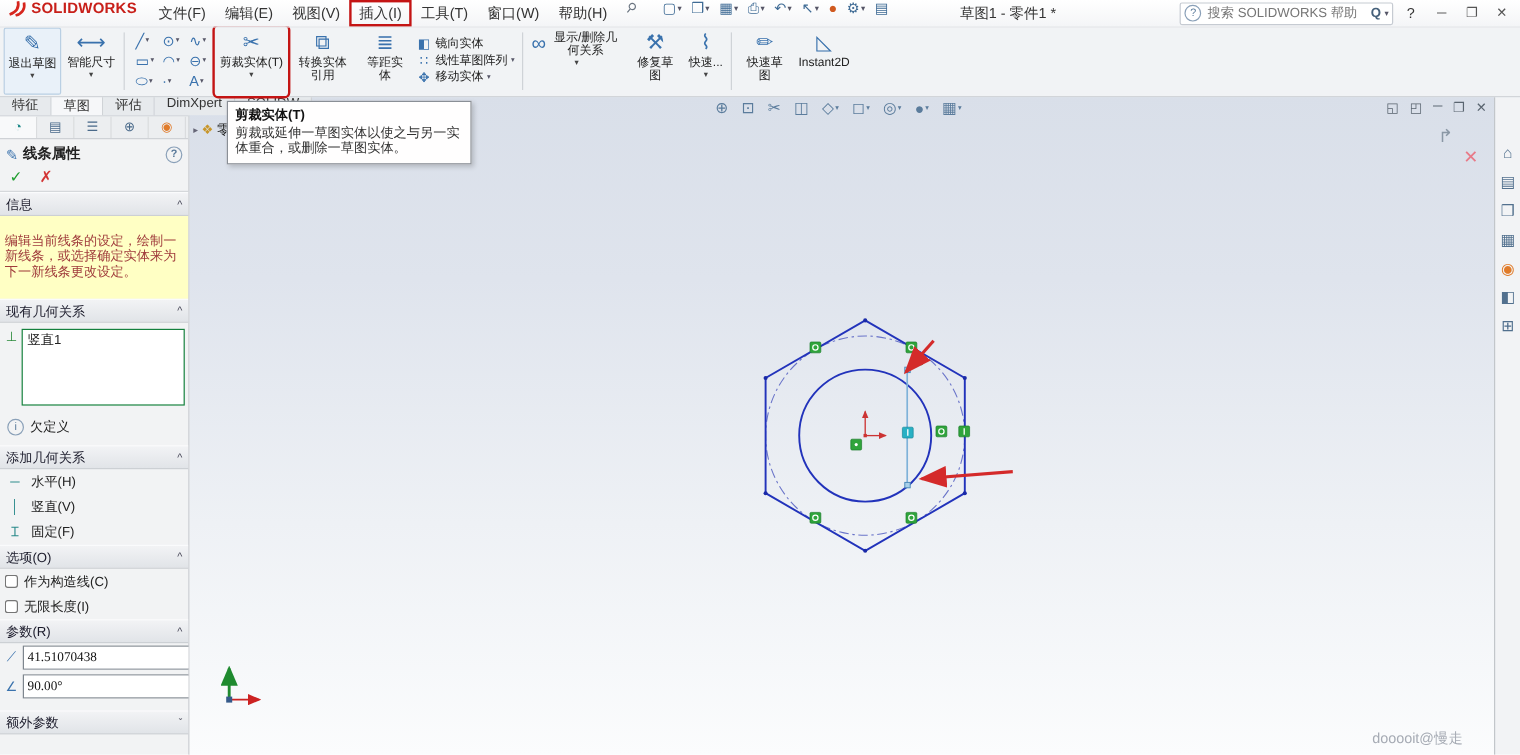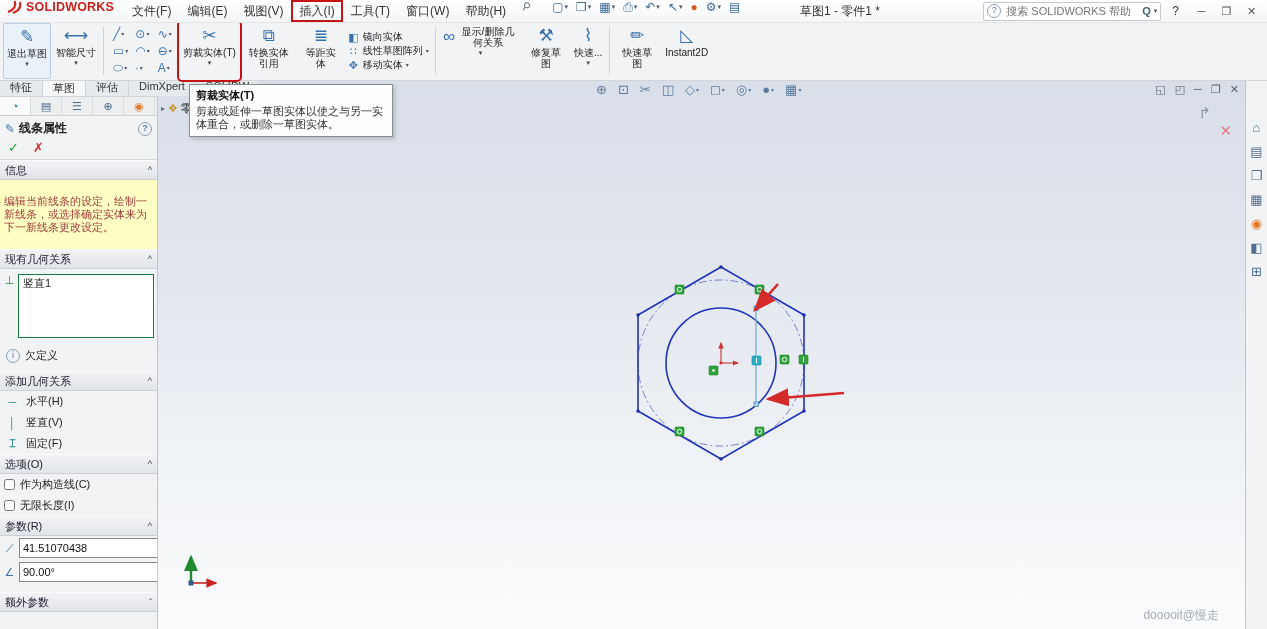--- a/index.html
+++ b/index.html
@@ -85,21 +85,21 @@
   .listbox{flex:1;height:62px;background:#fff;border:1px solid #15803d;}
   .listbox .item{padding:1px 4px;}
   .status-row{display:flex;align-items:center;gap:5px;padding:5px 6px 8px;}
   .addrel-row{display:flex;align-items:center;gap:7px;padding:3px 6px;}
   .addrel-row .ric{width:13px;text-align:center;color:#2a8a8a;font-weight:bold;}
   .chk-row{display:flex;align-items:center;gap:5px;padding:3px 4px;}
   .chk-row input{width:11px;height:11px;margin:0;}
   .param-row{display:flex;align-items:center;gap:3px;padding:2px 3px;}
   .param-ic{width:13px;text-align:center;color:#3a72ad;font-size:11px;flex:0 0 auto;}
   .spin{flex:1;display:flex;height:18px;border:1px solid #7e868e;background:#fff;}
-  .spin input{flex:1;border:none;outline:none;font-size:11px;padding:0 3px;font-family:Liberation Sans, sans-serif;color:#111;min-width:0;}
+  .spin input{flex:1;border:none;outline:none;font-size:11px;padding:0 3px;font-family:Liberation Serif, serif;color:#111;min-width:0;}
 
   
   .graphics{flex:1;position:relative;overflow:hidden;
             background:linear-gradient(180deg,#d9dfe9 0%,#dfe4ed 28%,#eef1f5 65%,#fbfcfd 100%);}
   .sketch-svg{position:absolute;left:0;top:0;}
   .hud{position:absolute;left:438px;top:4px;display:flex;align-items:center;gap:11px;color:#5b7c9c;font-size:13px;}
   .hud .grp{display:flex;align-items:center;gap:1px;}
   .hud .caret{font-size:6px;color:#5b7c9c;}
   .doc-controls{position:absolute;right:6px;top:5px;display:flex;gap:9px;color:#5a6570;font-size:11px;}
   .confirm-sketch{position:absolute;right:34px;top:26px;color:#8a97a5;font-size:15px;}

